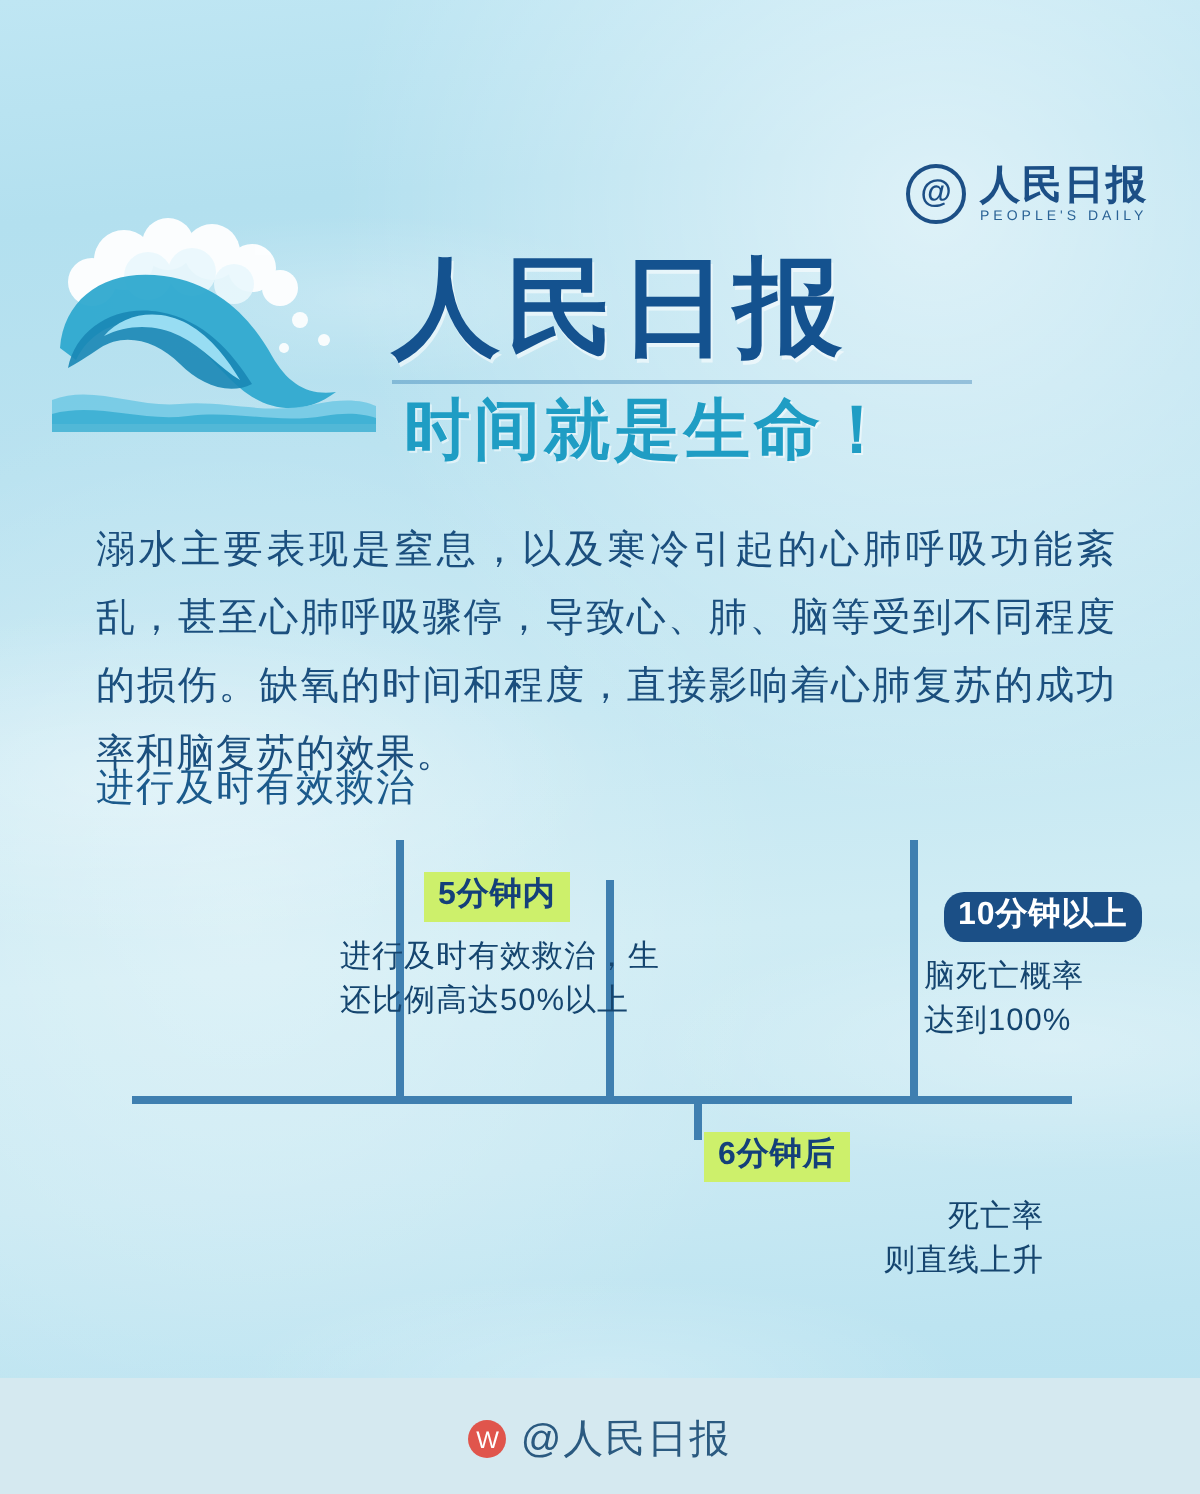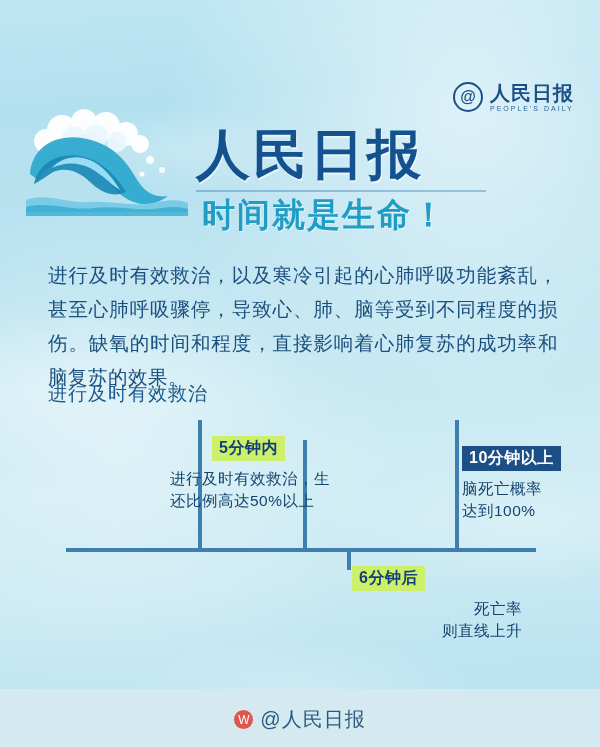--- a/index.html
+++ b/index.html
@@ -188,21 +188,21 @@
     color: #15456f;
     letter-spacing: 0.5px;
   }
 
   .badge-1 { left: 212px; top: 436px; }
   .desc-1  { left: 142px; top: 468px; width: 160px; margin-left: 28px; }
 
   .badge-2 { left: 352px; top: 566px; }
   .desc-2  { left: 352px; top: 598px; width: 170px; text-align: right; }
 
-  .badge-3 { left: 462px; top: 446px; }
+  .badge-3 { left: 472px; top: 446px; border-radius: 10px; }
   .desc-3  { left: 462px; top: 478px; width: 125px; }
 
   
   .footer-band {
     position: absolute;
     left: 0;
     right: 0;
     bottom: 0;
     height: 58px;
     background: #d5e9f0;
@@ -279,21 +279,21 @@
 
         <path d="M4 92 C24 84 46 96 68 94 C92 92 110 100 136 94 C150 91 160 92 166 95 L166 104 L4 104 Z" fill="#6fc8e4" opacity="0.85"></path>
         <path d="M4 99 C26 93 48 103 72 100 C96 97 116 104 140 100 C152 98 160 99 166 101 L166 108 L4 108 Z" fill="#2fa9cf" opacity="0.75"></path>
       </svg>
     </div>
 
     <div class="title-main">人民日报</div>
     <div class="title-rule"></div>
     <div class="title-sub">时间就是生命！</div>
 
-    <div class="para">进行及时有效救治，以及寒冷引起的心肺呼吸功能紊乱，甚至心肺呼吸骤停，导致心、肺、脑等受到不同程度的损伤。缺氧的时间和程度，直接影响着心肺复苏的成功率和脑复苏的效果。</div>
+    <div class="para">溺水主要表现是窒息，以及寒冷引起的心肺呼吸功能紊乱，甚至心肺呼吸骤停，导致心、肺、脑等受到不同程度的损伤。缺氧的时间和程度，直接影响着心肺复苏的成功率和脑复苏的效果。</div>
     <div class="section-label">进行及时有效救治</div>
 
     <div class="timeline-axis"></div>
     <div class="tick tick-a"></div>
     <div class="tick tick-b"></div>
     <div class="tick tick-c"></div>
     <div class="tick tick-d"></div>
 
     <div class="tl-badge badge-1">5分钟内</div>
     <div class="tl-desc desc-1">进行及时有效救治，生还比例高达50%以上</div>

